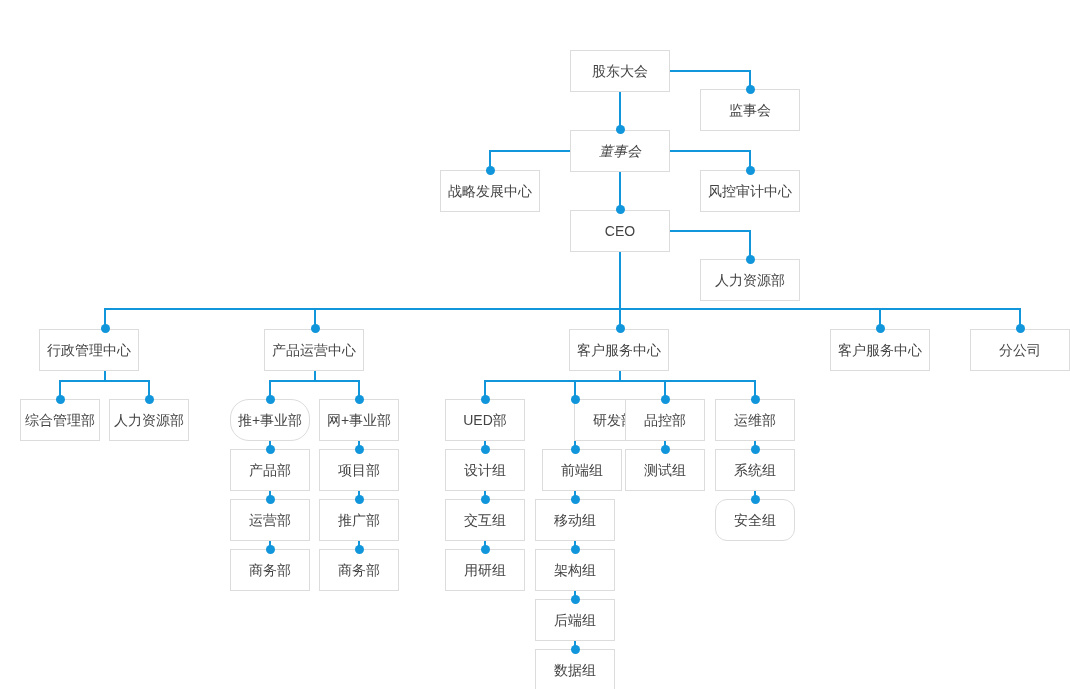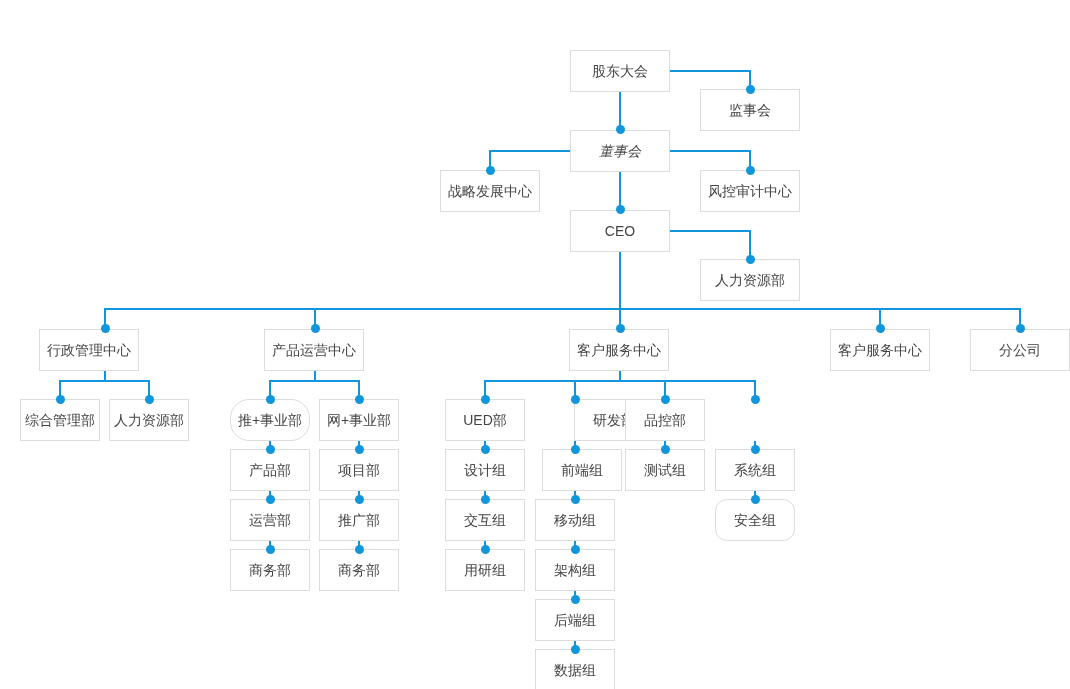--- a/index.html
+++ b/index.html
@@ -256,20 +256,23 @@
 
   <div class="node h42" style="left:625px;top:399px;width:80px;">
     <span>品控部</span>
   </div>
   <div class="ln lnv" style="left:664px;top:441px;height:8px;"></div>
   <div class="dot" style="left:661px;top:445px;"></div>
   <div class="node h42" style="left:625px;top:449px;width:80px;">
     <span>测试组</span>
   </div>
 
+  <div class="node h42" style="left:715px;top:399px;width:80px;">
+    <span>运维部</span>
+  </div>
   <div class="ln lnv" style="left:754px;top:441px;height:8px;"></div>
   <div class="dot" style="left:751px;top:445px;"></div>
   <div class="node h42" style="left:715px;top:449px;width:80px;">
     <span>系统组</span>
   </div>
   <div class="ln lnv" style="left:754px;top:491px;height:8px;"></div>
   <div class="dot" style="left:751px;top:495px;"></div>
   <div class="node h42" style="left:715px;top:499px;width:80px;border-radius:12px;">
     <span>安全组</span>
   </div>

